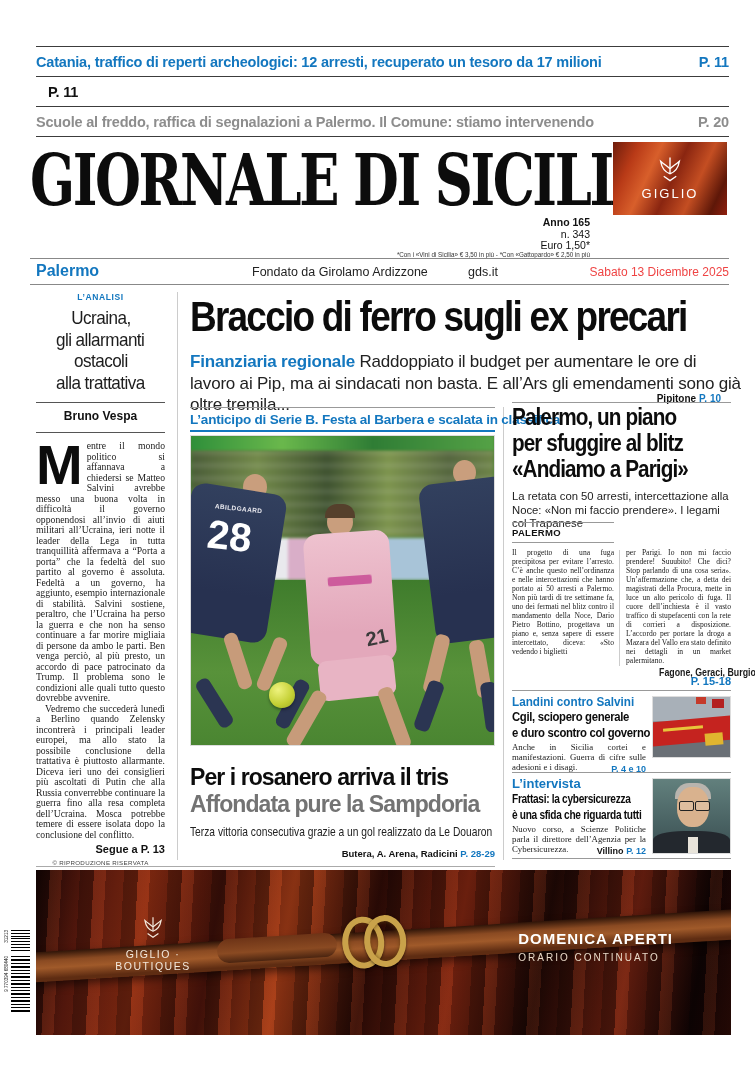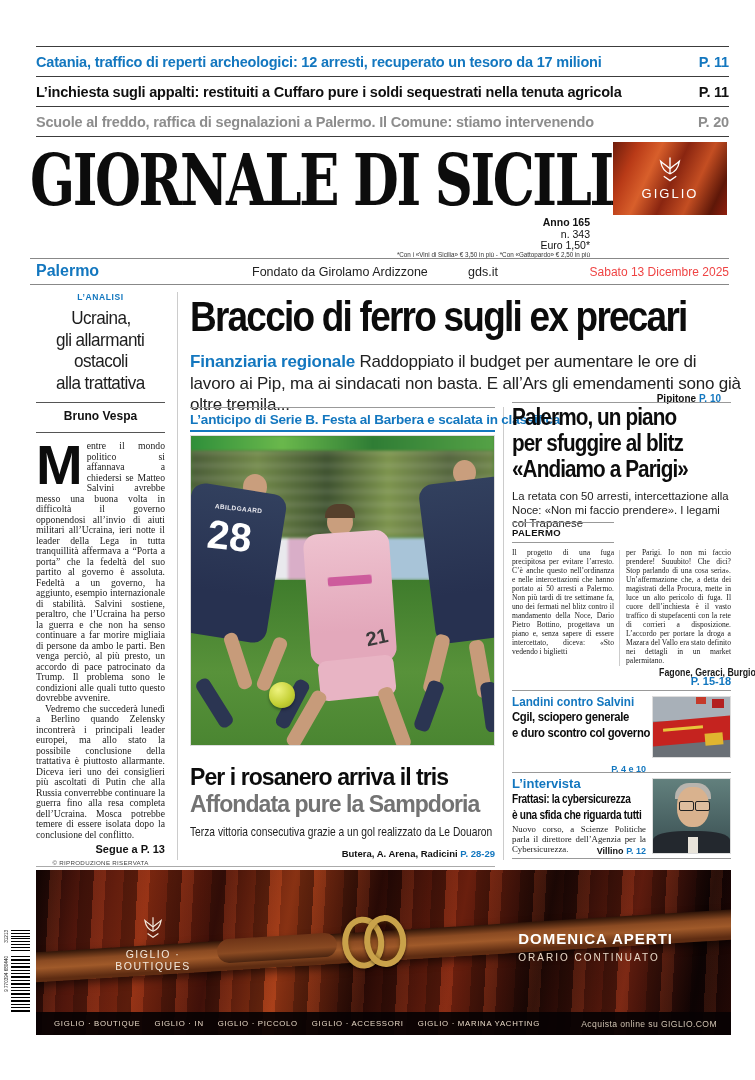--- a/index.html
+++ b/index.html
@@ -142,21 +142,20 @@
 <body>
 
 <div class="page">
 
   <div class="teasers">
     <div class="teaser t-blue">
       <span>Catania, traffico di reperti archeologici: 12 arresti, recuperato un tesoro da 17 milioni</span>
       <span class="pg">P. 11</span>
     </div>
     <div class="teaser t-black">
-      <span>L’inchiesta sugli appalti: restituiti a Cuffaro pure i soldi sequestrati nella tenuta agricola</span>
       <span class="pg">P. 11</span>
     </div>
     <div class="teaser t-gray">
       <span>Scuole al freddo, raffica di segnalazioni a Palermo. Il Comune: stiamo intervenendo</span>
       <span class="pg">P. 20</span>
     </div>
   </div>
 
   <div class="mast-title">GIORNALE DI SICILIA</div>
   <div class="logo-box">
@@ -279,20 +278,21 @@
       <span class="cxr s80 b">Fagone, Geraci, Burgio, Ferrara</span><br>
       <span class="b blue">P. 15-18</span>
     </div>
   </div>
 
   <div class="hr" style="left:512px;width:219px;top:690px;"></div>
 
   <div class="sec-kick" style="top:694px;"><span class="cx s90">Landini contro Salvini</span></div>
   <div class="sec-h" style="top:709px;"><span class="cx s84">Cgil, sciopero generale</span></div>
   <div class="sec-h" style="top:725px;"><span class="cx s84">e duro scontro col governo</span></div>
+  <div class="sec-body" style="top:743px;">Anche in Sicilia cortei e manifestazioni. Guerra di cifre sulle adesioni e i disagi.</div>
   <div class="sec-pg" style="top:764px;"><span class="b blue">P. 4 e 10</span></div>
   <div class="mini" style="top:696px;height:62px;background:linear-gradient(180deg,#a8b0b8 0 40%,#8d959c 40% 60%,#6a7076 60% 100%);">
     <div style="position:absolute;left:-4px;top:22px;width:110%;height:24px;background:#c5231f;transform:rotate(-5deg);"></div>
     <div style="position:absolute;left:10px;top:30px;width:40px;height:3px;background:#e8c53a;transform:rotate(-5deg);"></div>
     <div style="position:absolute;left:52px;top:36px;width:18px;height:12px;background:#e0b52f;transform:rotate(-5deg);"></div>
     <div style="position:absolute;right:6px;top:2px;width:12px;height:9px;background:#b32020;"></div>
     <div style="position:absolute;right:24px;top:0;width:10px;height:7px;background:#c53a2a;"></div>
   </div>
 
   <div class="hr" style="left:512px;width:219px;top:772px;"></div>
@@ -331,28 +331,20 @@
           <path d="M12 14 C15 13 18.5 10 19.5 4 C16 7 14 8 12 10"></path>
           <path d="M7 16 L12 19.5 L17 16"></path>
         </g>
       </svg>
       <div class="bt">GIGLIO · BOUTIQUES</div>
     </div>
     <div class="ad-promo">
       <div class="l1">DOMENICA APERTI</div>
       <div class="l2">ORARIO CONTINUATO</div>
     </div>
-    <div class="ad-nav">
-      <span class="it">GIGLIO · BOUTIQUE</span>
-      <span class="it">GIGLIO · IN</span>
-      <span class="it">GIGLIO · PICCOLO</span>
-      <span class="it">GIGLIO · ACCESSORI</span>
-      <span class="it">GIGLIO · MARINA YACHTING</span>
-      <span class="shop">Acquista online su GIGLIO.COM</span>
-    </div>
   </div>
 
   <div class="bc">
     <div class="bars1"></div>
     <div class="bars2"></div>
     <span class="n1">31213</span>
     <span class="n2">9 770394 680440</span>
   </div>
 
 </div>

